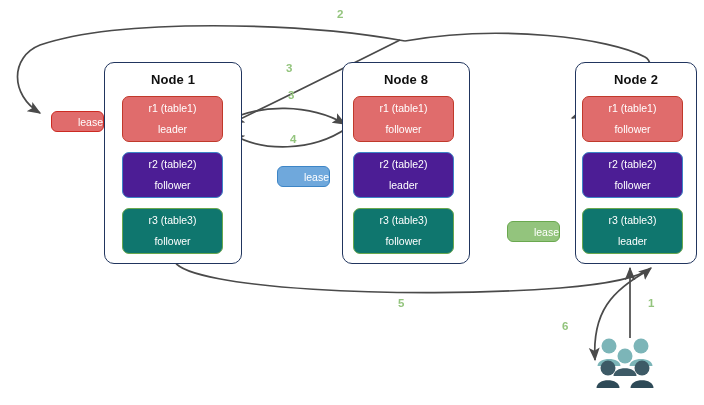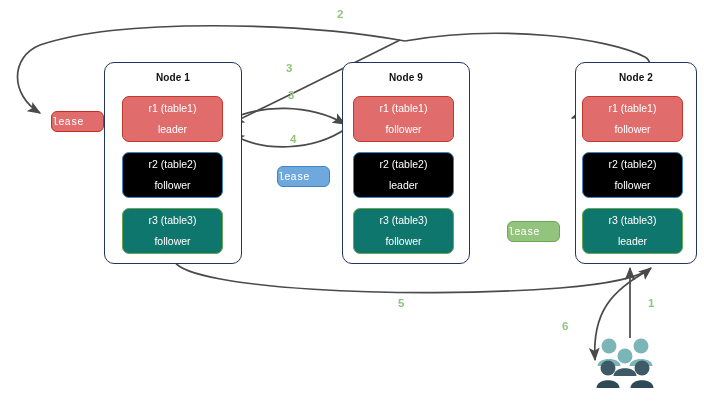--- a/index.html
+++ b/index.html
@@ -31,21 +31,21 @@
     border-radius: 10px;
     background: #ffffff;
     z-index: 3;
   }
   .node-title {
     position: absolute;
     left: 0;
     top: 9px;
     width: 100%;
     text-align: center;
-    font-size: 10px;
+    font-size: 13px;
     font-weight: bold;
     color: #101010;
     letter-spacing: .1px;
   }
   .replica {
     position: absolute;
     box-sizing: border-box;
     border-radius: 7px;
     display: flex;
     flex-direction: column;
@@ -53,34 +53,33 @@
     justify-content: center;
     color: #ffffff;
     font-size: 10.5px;
     line-height: 13px;
     text-align: center;
     z-index: 4;
     gap: 8px;
   }
   .replica span { display: block; white-space: nowrap; }
   .rep-red   { background: #e06c6c; border: 1.4px solid #c0392b; }
-  .rep-blue  { background: #000000; border: 1.4px solid #3d85c6; justify-content: center; }
+  .rep-blue  { background: #4c1d95; border: 1.4px solid #3d85c6; justify-content: center; }
   .rep-green { background: #0f766e; border: 1.4px solid #6aa84f; }
 
   .lease {
     position: absolute;
     box-sizing: border-box;
     border-radius: 6px;
     display: flex;
     align-items: center;
-    justify-content: flex-start;
+    justify-content: flex-end;
     color: #ffffff;
     font-size: 10.5px;
     z-index: 5;
-    font-family: Liberation Mono, monospace;
   }
   .lease-red   { background: #e06c6c; border: 1.4px solid #cc2a22; }
   .lease-blue  { background: #6fa8dc; border: 1.4px solid #3d85c6; }
   .lease-green { background: #93c47d; border: 1.4px solid #6aa84f; }
 
   .edge-label {
     position: absolute;
     color: #93c47d;
     font-size: 11.5px;
     font-weight: bold;
@@ -131,21 +130,21 @@
   <div class="replica rep-blue" style="left:122px; top:152px; width:101px; height:46px;">
     <span>r2 (table2)</span>
     <span>follower</span>
   </div>
   <div class="replica rep-green" style="left:122px; top:208px; width:101px; height:46px;">
     <span>r3 (table3)</span>
     <span>follower</span>
   </div>
 
   <div class="node-box" style="left:342px; top:62px; width:128px; height:202px;">
-    <div class="node-title">Node 9</div>
+    <div class="node-title">Node 8</div>
   </div>
   <div class="replica rep-red" style="left:353px; top:96px; width:101px; height:46px;">
     <span>r1 (table1)</span>
     <span>follower</span>
   </div>
   <div class="replica rep-blue" style="left:353px; top:152px; width:101px; height:46px;">
     <span>r2 (table2)</span>
     <span>leader</span>
   </div>
   <div class="replica rep-green" style="left:353px; top:208px; width:101px; height:46px;">

